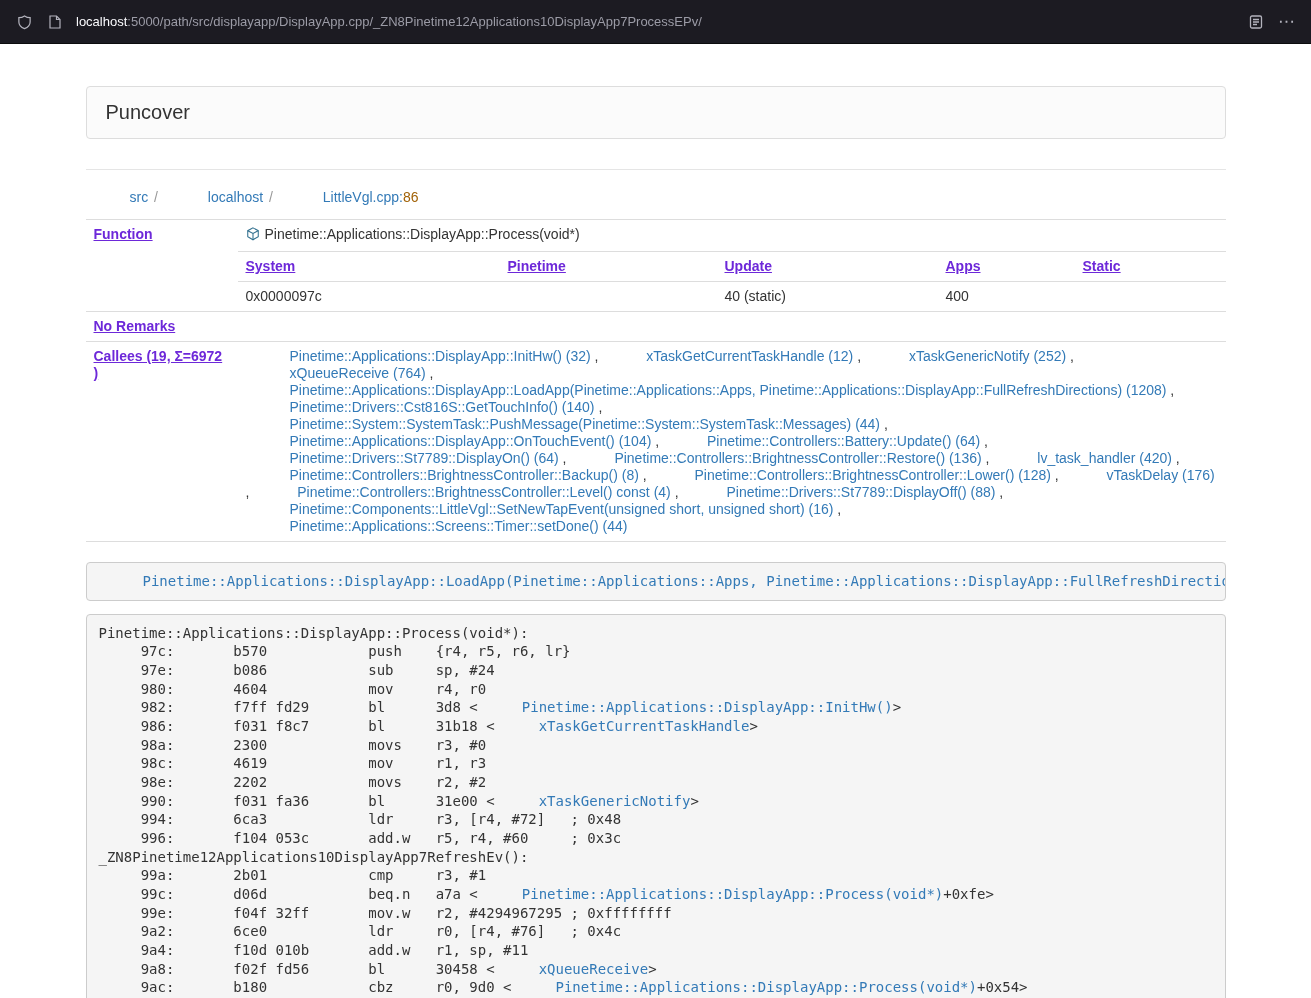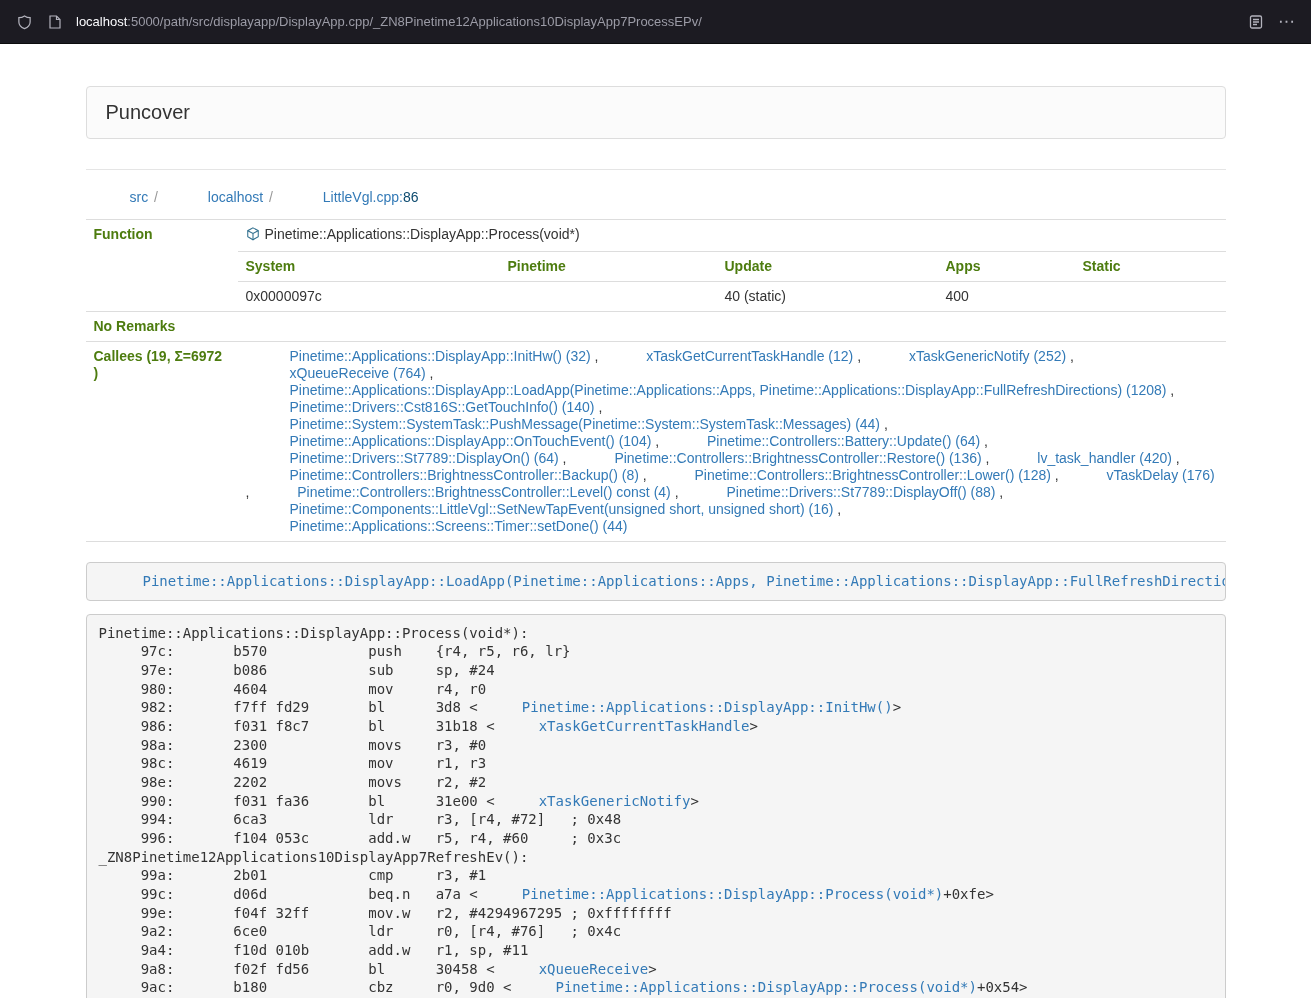--- a/index.html
+++ b/index.html
@@ -32,36 +32,36 @@
     border: 1px solid #ddd; border-radius: 4px;
     background: #fbfbfb;
     padding: 14px 19px;
   }
   .page-title { font-size: 20px; font-weight: 400; color: #333; }
 
   hr.rule { border: none; border-top: 1px solid #e5e5e5; margin: 30px 0 0 0; }
 
   .breadcrumb { margin: 19px 0 14px 0; font-size: 14px; }
   .breadcrumb .sep { color: #999; margin: 0 2px; }
-  .breadcrumb .line-no { color: #0c4a6e; }
+  .breadcrumb .line-no { color: #a16207; }
 
   a.lnk { color: #337ab7; text-decoration: none; cursor: pointer; margin-left: 44px; }
 
   
   table.symbol-table {
     width: 100%; border-collapse: collapse;
     border-top: 1px solid #ddd; border-bottom: 1px solid #ddd;
   }
   table.symbol-table th, table.symbol-table td {
     border-top: 1px solid #ddd;
     padding: 6px 8px;
     text-align: left; vertical-align: top;
     font-size: 14px; line-height: 17px;
   }
-  table.symbol-table th { font-weight: 700; color: #4d7c0f; }
+  table.symbol-table th { font-weight: 700; color: #6d28d9; text-decoration: underline; }
   th.rowlabel { width: 152px; }
   td.fn-cell { color: #333; }
   .cube { display: inline-block; vertical-align: -2px; margin-right: 5px; }
   td.callees { line-height: 20px; padding-top: 8px; padding-bottom: 8px; }
   td.callees a.lnk { white-space: nowrap; }
 
   
   .codeblock {
     background: #f5f5f5;
     border: 1px solid #ccc; border-radius: 4px;

